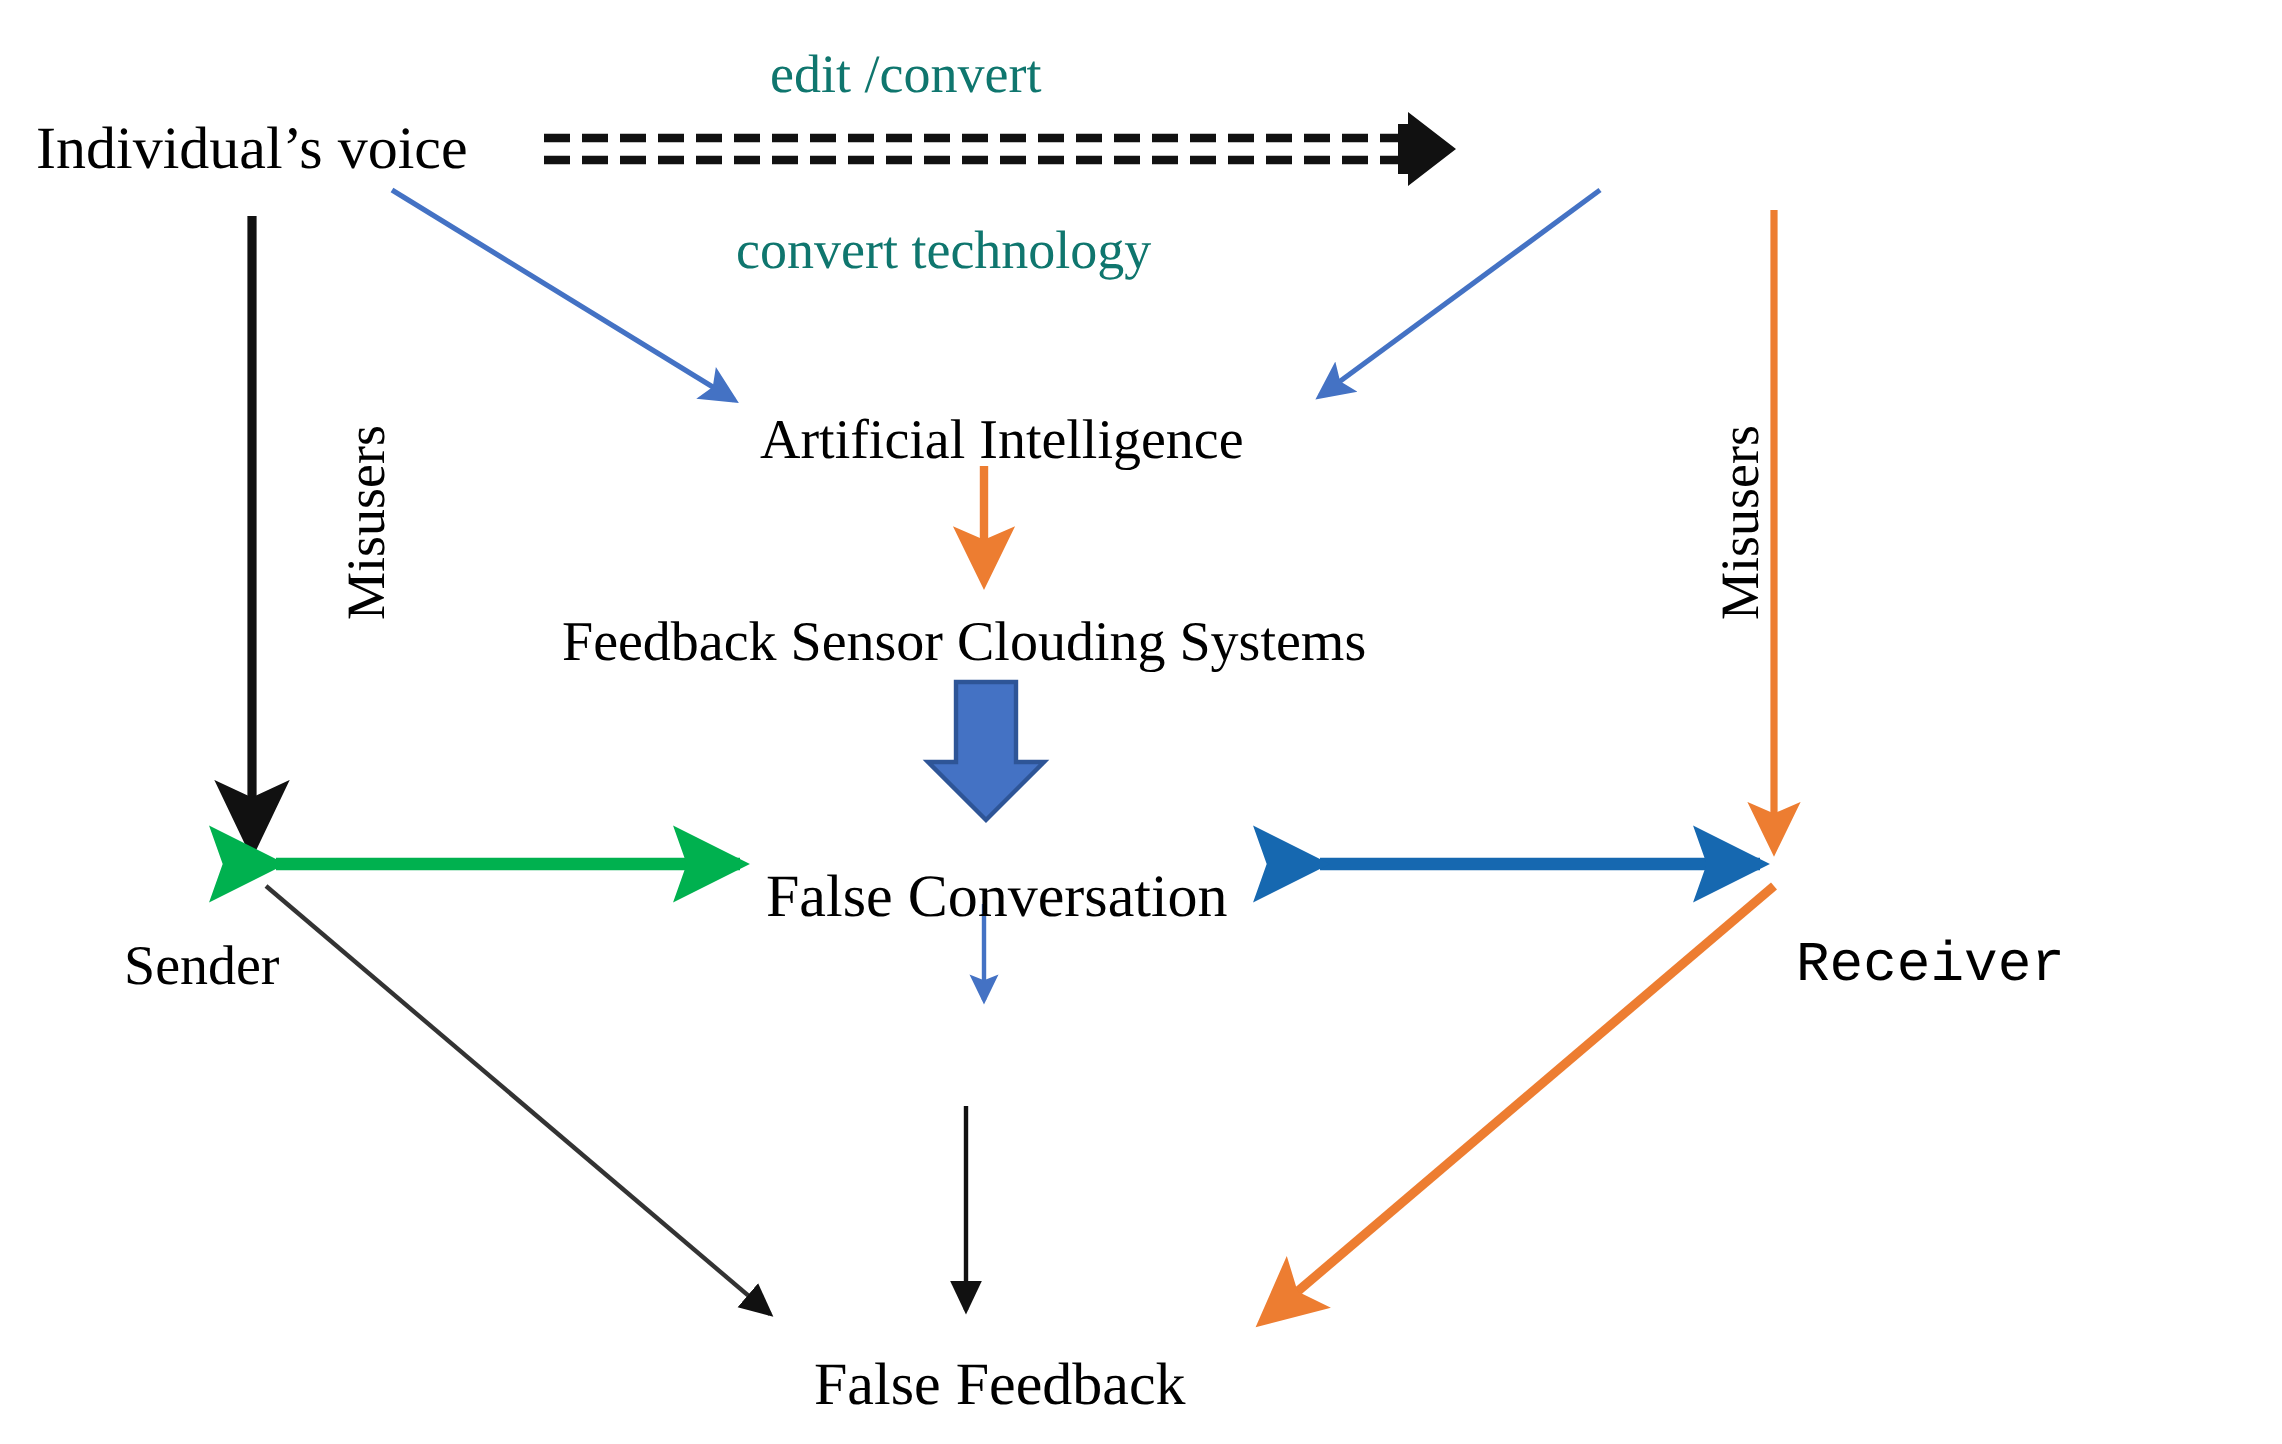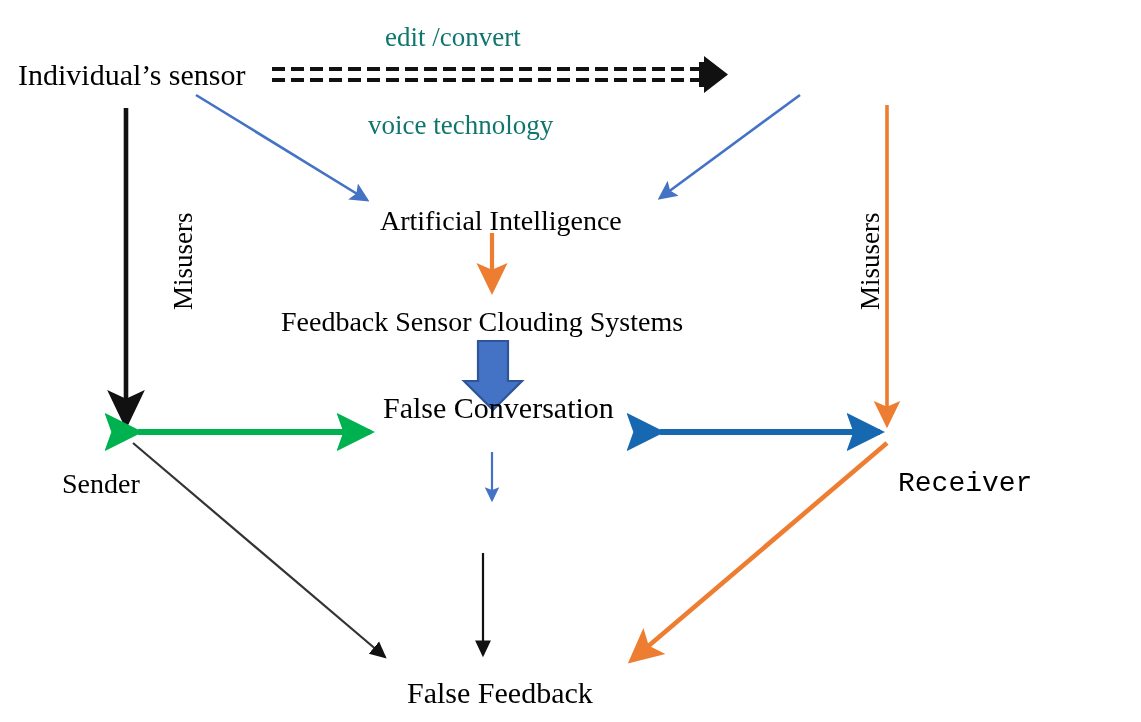--- a/index.html
+++ b/index.html
@@ -117,37 +117,37 @@
 
     <line x1="492" y1="452" x2="492" y2="500" stroke="#4472C4" stroke-width="2.2" marker-end="url(#mk-lblue-thin)"></line>
 
     <line x1="483" y1="553" x2="483" y2="655" stroke="#111111" stroke-width="2.2" marker-end="url(#mk-black-tri)"></line>
 
     <line x1="133" y1="443" x2="385" y2="657" stroke="#333333" stroke-width="2.2" marker-end="url(#mk-black-tri)"></line>
 
     <line x1="887" y1="443" x2="632" y2="660" stroke="#ED7D31" stroke-width="4.6" marker-end="url(#mk-orange)"></line>
   </svg>
 
-  <div class="node n-big" style="left:18px; top:60px;">Individual’s sensor</div>
+  <div class="node n-big" style="left:18px; top:60px;">Individual’s voice</div>
 
 
   <div class="node n-med" style="left:380px; top:207px;">Artificial Intelligence</div>
 
   <div class="node n-med" style="left:281px; top:308px;">Feedback Sensor Clouding Systems</div>
 
-  <div class="node n-big" style="left:383px; top:393px;">False Conversation</div>
+  <div class="node n-big" style="left:383px; top:434px;">False Conversation</div>
 
 
   <div class="node n-big" style="left:407px; top:678px;">False Feedback</div>
 
   <div class="node n-med" style="left:62px; top:470px;">Sender</div>
 
   <div class="node n-med" style="left:898px; top:470px;font-family:Liberation Mono, monospace;">Receiver</div>
 
   <div class="edge-label" style="left:385px; top:24px;">edit /convert</div>
 
-  <div class="edge-label" style="left:368px; top:112px;">voice technology</div>
+  <div class="edge-label" style="left:368px; top:112px;">convert technology</div>
 
   <div class="vlabel" style="left:170px; top:310px;">Misusers</div>
 
   <div class="vlabel" style="left:857px; top:310px;">Misusers</div>
 
 </div>
 
 </body></html>

